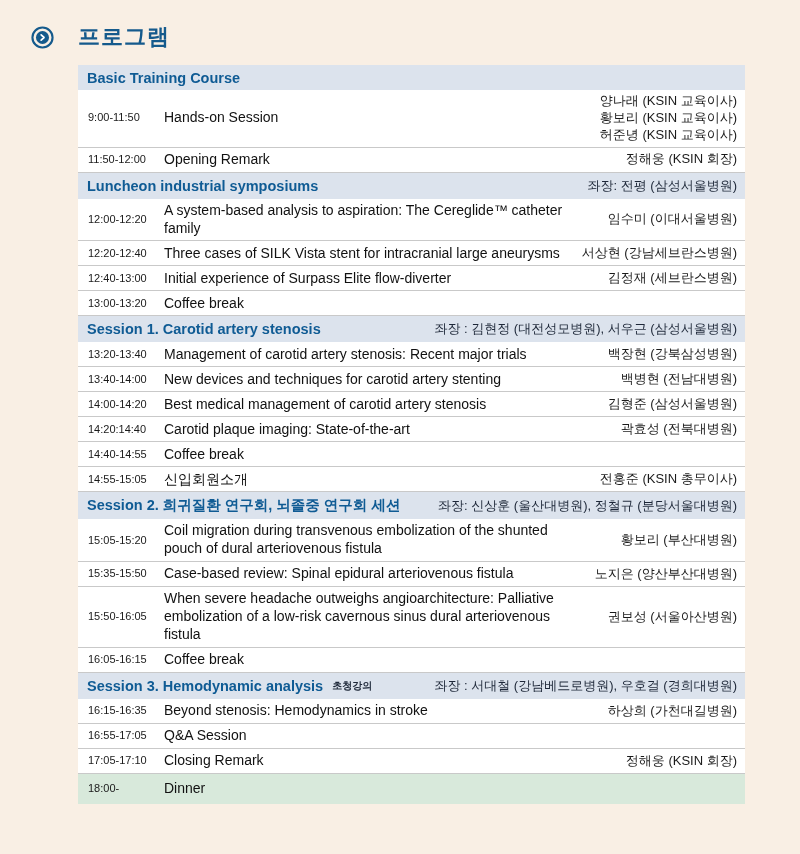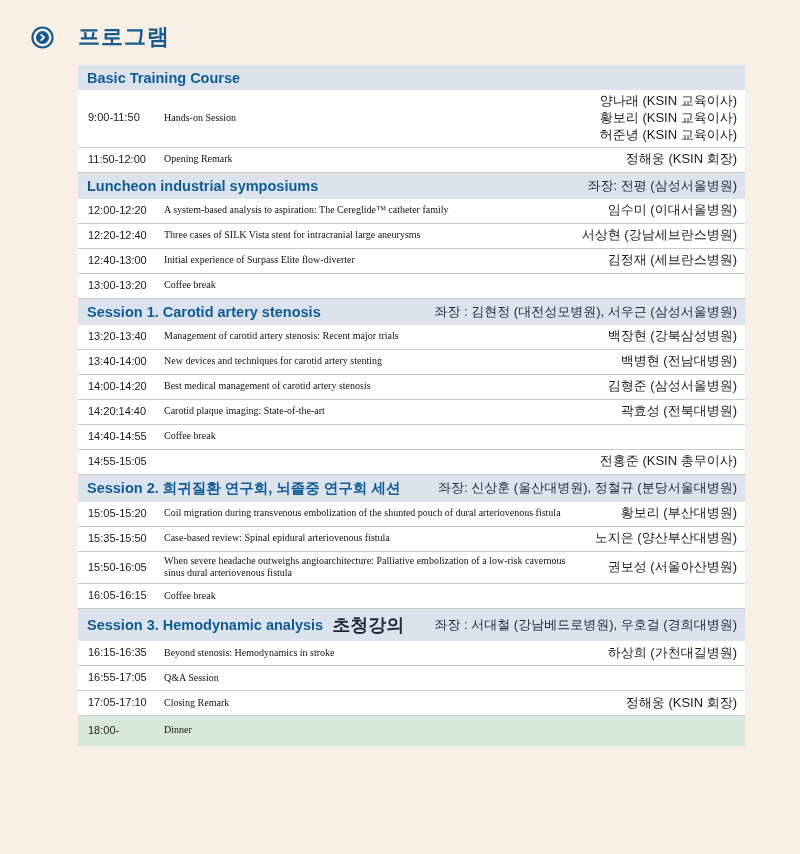--- a/index.html
+++ b/index.html
@@ -34,38 +34,38 @@
   .sec-header{
     display:flex;align-items:center;
     background:var(--band-bg);
     padding:4px 8px 4px 9px;
     min-height:25px;
   }
   .sec-title{
     color:var(--blue);font-size:14.5px;font-weight:bold;white-space:nowrap;
   }
   .sec-suffix{
-    color:var(--chair);font-size:18px;font-weight:bold;margin-left:9px;white-space:nowrap;
+    color:var(--chair);font-size:10px;font-weight:bold;margin-left:9px;white-space:nowrap;
   }
   .sec-chair{
     margin-left:auto;color:var(--chair);font-size:13px;white-space:nowrap;padding-left:8px;
   }
   .row{
     display:flex;align-items:center;
     background:#ffffff;
     border-bottom:1px solid var(--divider);
     padding:3px 8px 3px 10px;
     min-height:25px;
   }
   .cell-time{
     width:76px;flex:none;font-size:11px;color:var(--dark);line-height:1.25;
   }
   .cell-title{
-    flex:1;max-width:432px;font-size:10px;font-weight:500;color:#111;
-    padding-right:10px;line-height:1.28;font-family:Liberation Serif, serif;
+    flex:1;max-width:432px;font-size:14px;font-weight:500;color:#111;
+    padding-right:10px;line-height:1.28;
   }
   .cell-speaker{
     margin-left:auto;text-align:right;font-size:13px;color:var(--dark);
     white-space:nowrap;line-height:1.3;
   }
   .row.highlight{
     background:var(--dinner);
     border-bottom:1px solid var(--dinner);
     min-height:30px;
   }
@@ -165,20 +165,21 @@
         <div class="spk-line">곽효성 (전북대병원)</div>
       </div>
     </div>
     <div class="row">
       <div class="cell-time">14:40-14:55</div>
       <div class="cell-title">Coffee break</div>
       <div class="cell-speaker"></div>
     </div>
     <div class="row">
       <div class="cell-time">14:55-15:05</div>
+      <div class="cell-title">신입회원소개</div>
       <div class="cell-speaker">
         <div class="spk-line">전홍준 (KSIN 총무이사)</div>
       </div>
     </div>
     <div class="sec-header">
       <span class="sec-title">Session 2. 희귀질환 연구회, 뇌졸중 연구회 세션</span>
       <span class="sec-chair">좌장: 신상훈 (울산대병원), 정철규 (분당서울대병원)</span>
     </div>
     <div class="row">
       <div class="cell-time">15:05-15:20</div>

